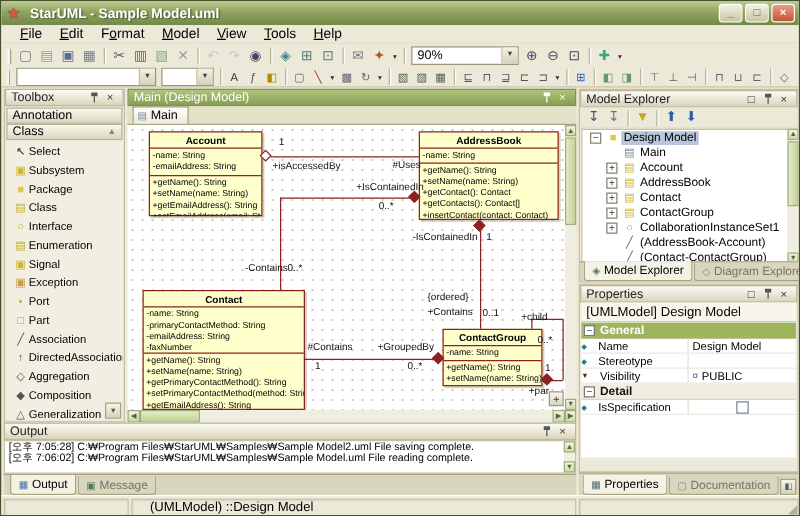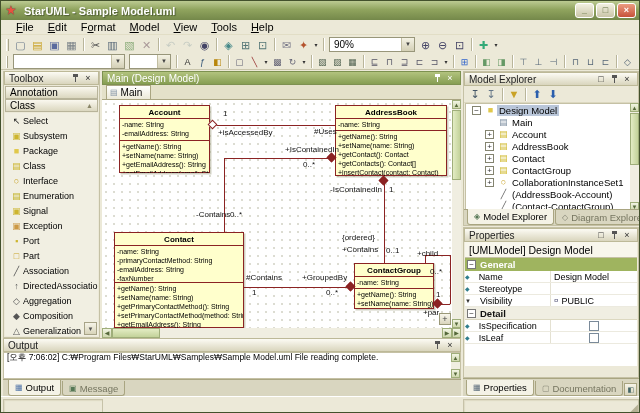--- a/index.html
+++ b/index.html
@@ -709,29 +709,20 @@
         </div>
         <div class="prop-row">
           <span class="cell-l">
             <span class="bullet">◆</span>
             <span>IsSpecification</span>
           </span>
           <span class="cell-v">
             <span class="checkbox"></span>
           </span>
         </div>
-        <div class="prop-row">
-          <span class="cell-l">
-            <span class="bullet">◆</span>
-            <span>IsLeaf</span>
-          </span>
-          <span class="cell-v">
-            <span class="checkbox"></span>
-          </span>
-        </div>
       </div>
   </div>
   <div class="bt-tabs" id="prop-tabs">
       <div class="btab sel">
         <span class="bico" style="color: rgb(85, 102, 119);">▦</span>
         <span>Properties</span>
       </div>
       <div class="btab">
         <span class="bico" style="color: rgb(136, 136, 119);">▢</span>
         <span>Documentation</span>
@@ -744,20 +735,21 @@
 
   <div class="panel" id="output">
     <div class="p-hdr">
       <span>Output</span>
       <span class="hsp"></span>
       <span class="pin"></span>
       <span class="hbtn">×</span>
     </div>
     <div id="out-body">
       <div id="log-lines">
+          <div class="log-line">[오후 7:05:28]  C:₩Program Files₩StarUML₩Samples₩Sample Model2.uml File saving complete.</div>
           <div class="log-line">[오후 7:06:02]  C:₩Program Files₩StarUML₩Samples₩Sample Model.uml File reading complete.</div>
         </div>
     </div>
     <div class="vscroll" id="out-scroll">
       <div class="sb-btn" style="top:0">▲</div>
       <div class="sb-btn" style="bottom:0">▼</div>
     </div>
     <div class="bt-tabs" id="output-tabs">
         <div class="btab sel">
           <span class="bico" style="color: rgb(74, 111, 165);">▦</span>
@@ -765,17 +757,18 @@
         </div>
         <div class="btab">
           <span class="bico" style="color: rgb(85, 119, 85);">▣</span>
           <span>Message</span>
         </div>
       </div>
   </div>
 
   <div id="statusbar">
     <div class="sseg" style="left:2px;width:100px"></div>
+    <div class="sseg" style="left:104px;width:356px;padding-left:14px">(UMLModel) ::Design Model</div>
     <div class="sseg" style="left:462px;width:176px"></div>
     <span class="grip">◢</span>
   </div>
 
 </div>
 
 </body></html>

